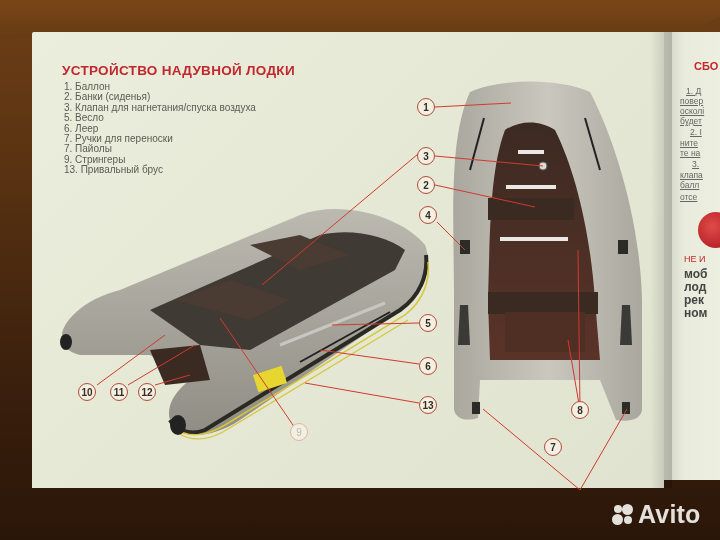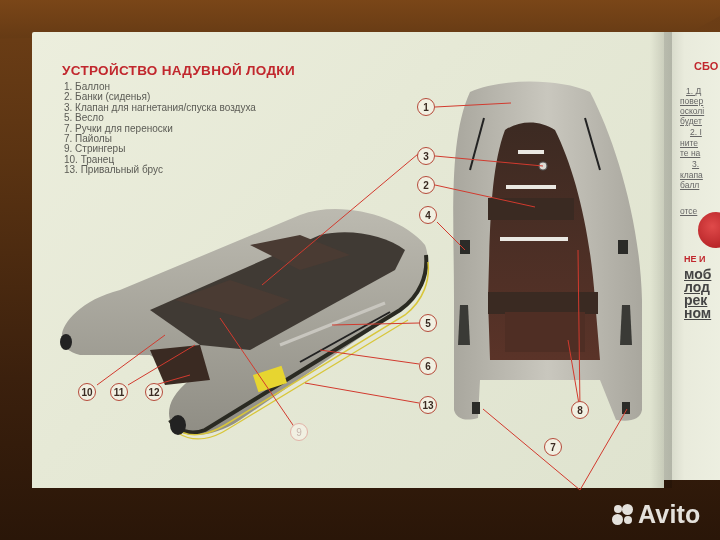--- a/index.html
+++ b/index.html
@@ -42,22 +42,22 @@
     color: #3a2a22; font-size: 10px; font-weight: bold;
     display: flex; align-items: center; justify-content: center;
   }
   .callout.faded { border-color: #e2b3a8; color: #c7b6ae; font-weight: normal; }
 
   svg.art { position: absolute; left: 0; top: 0; }
 
   .rp-title { position: absolute; left: 30px; top: 28px; color: #c1272d; font-weight: bold; font-size: 11px; white-space: nowrap; }
   .rp-text { position: absolute; left: 22px; font-size: 8.5px; color: #666; white-space: nowrap; line-height: 10.4px; text-decoration: underline; }
   .rp-warn-icon { position: absolute; left: 34px; top: 180px; width: 36px; height: 36px; border-radius: 50%; background: radial-gradient(circle at 40% 40%, #e04a4a, #a8161b); }
-  .rp-warn-title { position: absolute; left: 20px; top: 222px; color: #c1272d; font-weight: bold; font-size: 9px; white-space: nowrap; }
-  .rp-warn-text { position: absolute; left: 20px; top: 236px; color: #444; font-weight: bold; font-size: 14px; line-height: 13px; white-space: nowrap; text-decoration: underline; }
+  .rp-warn-title { position: absolute; left: 20px; top: 222px; color: #c1272d; font-weight: normal; font-size: 9px; white-space: nowrap; }
+  .rp-warn-text { position: absolute; left: 20px; top: 236px; color: #444; font-weight: bold; font-size: 12px; line-height: 13px; white-space: nowrap; }
 
   .avito { position: absolute; left: 612px; top: 500px; display: flex; align-items: center; gap: 4px; }
   .avito-dots { position: relative; width: 22px; height: 22px; }
   .avito-dots span { position: absolute; background: #e4e1dc; border-radius: 50%; }
   .avito-text { color: #e4e1dc; font-weight: bold; font-size: 25px; letter-spacing: 0.2px; }
 </style>
 </head>
 <body>
 
 <div class="top-curve"></div>
@@ -68,42 +68,42 @@
   <div class="rp-text" style="top:54px">1. Д</div>
   <div class="rp-text" style="top:64px;left:16px">повер</div>
   <div class="rp-text" style="top:74px;left:16px">осколі</div>
   <div class="rp-text" style="top:84px;left:16px">будет</div>
   <div class="rp-text" style="top:95px;left:26px">2. І</div>
   <div class="rp-text" style="top:106px;left:16px">ните</div>
   <div class="rp-text" style="top:116px;left:16px">те на</div>
   <div class="rp-text" style="top:127px;left:28px">3.</div>
   <div class="rp-text" style="top:138px;left:16px">клапа</div>
   <div class="rp-text" style="top:148px;left:16px">балл</div>
-  <div class="rp-text" style="top:174px;left:16px">отсе</div>
+  <div class="rp-text" style="top:160px;left:16px">отсе</div>
   <div class="rp-warn-icon"></div>
   <div class="rp-warn-title">НЕ И</div>
   <div class="rp-warn-text">
     <div>моб</div>
     <div>лод</div>
     <div>рек</div>
     <div>ном</div>
   </div>
 </div>
 <div class="spine-shadow"></div>
 
 <div class="title">УСТРОЙСТВО НАДУВНОЙ ЛОДКИ</div>
 <ul class="parts-list">
   <li>1. Баллон</li>
   <li>2. Банки (сиденья)</li>
   <li>3. Клапан для нагнетания/спуска воздуха</li>
   <li>5. Весло</li>
+  <li>6. Леер</li>
   <li>7. Ручки для переноски</li>
   <li>7. Пайолы</li>
   <li>9. Стрингеры</li>
-  <li>10. Транец</li>
   <li>13. Привальный брус</li>
 </ul>
 
 <svg class="art" width="720" height="540" viewBox="0 0 720 540">
   <defs>
     <linearGradient id="tube" x1="0" y1="0" x2="0" y2="1">
       <stop offset="0" stop-color="#bcbab0"></stop>
         <stop offset="1" stop-color="#8f8d84"></stop>
     </linearGradient>
     <linearGradient id="tubeTop" x1="0" y1="0" x2="1" y2="0">
@@ -181,21 +181,21 @@
 <div class="callout" style="left:417px;top:98px">1</div>
 <div class="callout" style="left:417px;top:147px">3</div>
 <div class="callout" style="left:417px;top:176px">2</div>
 <div class="callout" style="left:419px;top:206px">4</div>
 <div class="callout" style="left:419px;top:314px">5</div>
 <div class="callout" style="left:419px;top:357px">6</div>
 <div class="callout" style="left:419px;top:396px">13</div>
 <div class="callout faded" style="left:290px;top:423px">9</div>
 <div class="callout" style="left:78px;top:383px">10</div>
 <div class="callout" style="left:110px;top:383px">11</div>
-<div class="callout" style="left:145px;top:383px">12</div>
+<div class="callout" style="left:138px;top:383px">12</div>
 <div class="callout" style="left:571px;top:401px">8</div>
 <div class="callout" style="left:544px;top:438px">7</div>
 
 <div class="avito">
   <div class="avito-dots">
     <span style="left:2px;top:1px;width:8px;height:8px"></span>
     <span style="left:10px;top:0px;width:11px;height:11px"></span>
     <span style="left:0px;top:10px;width:11px;height:11px"></span>
     <span style="left:12px;top:12px;width:8px;height:8px"></span>
   </div>

